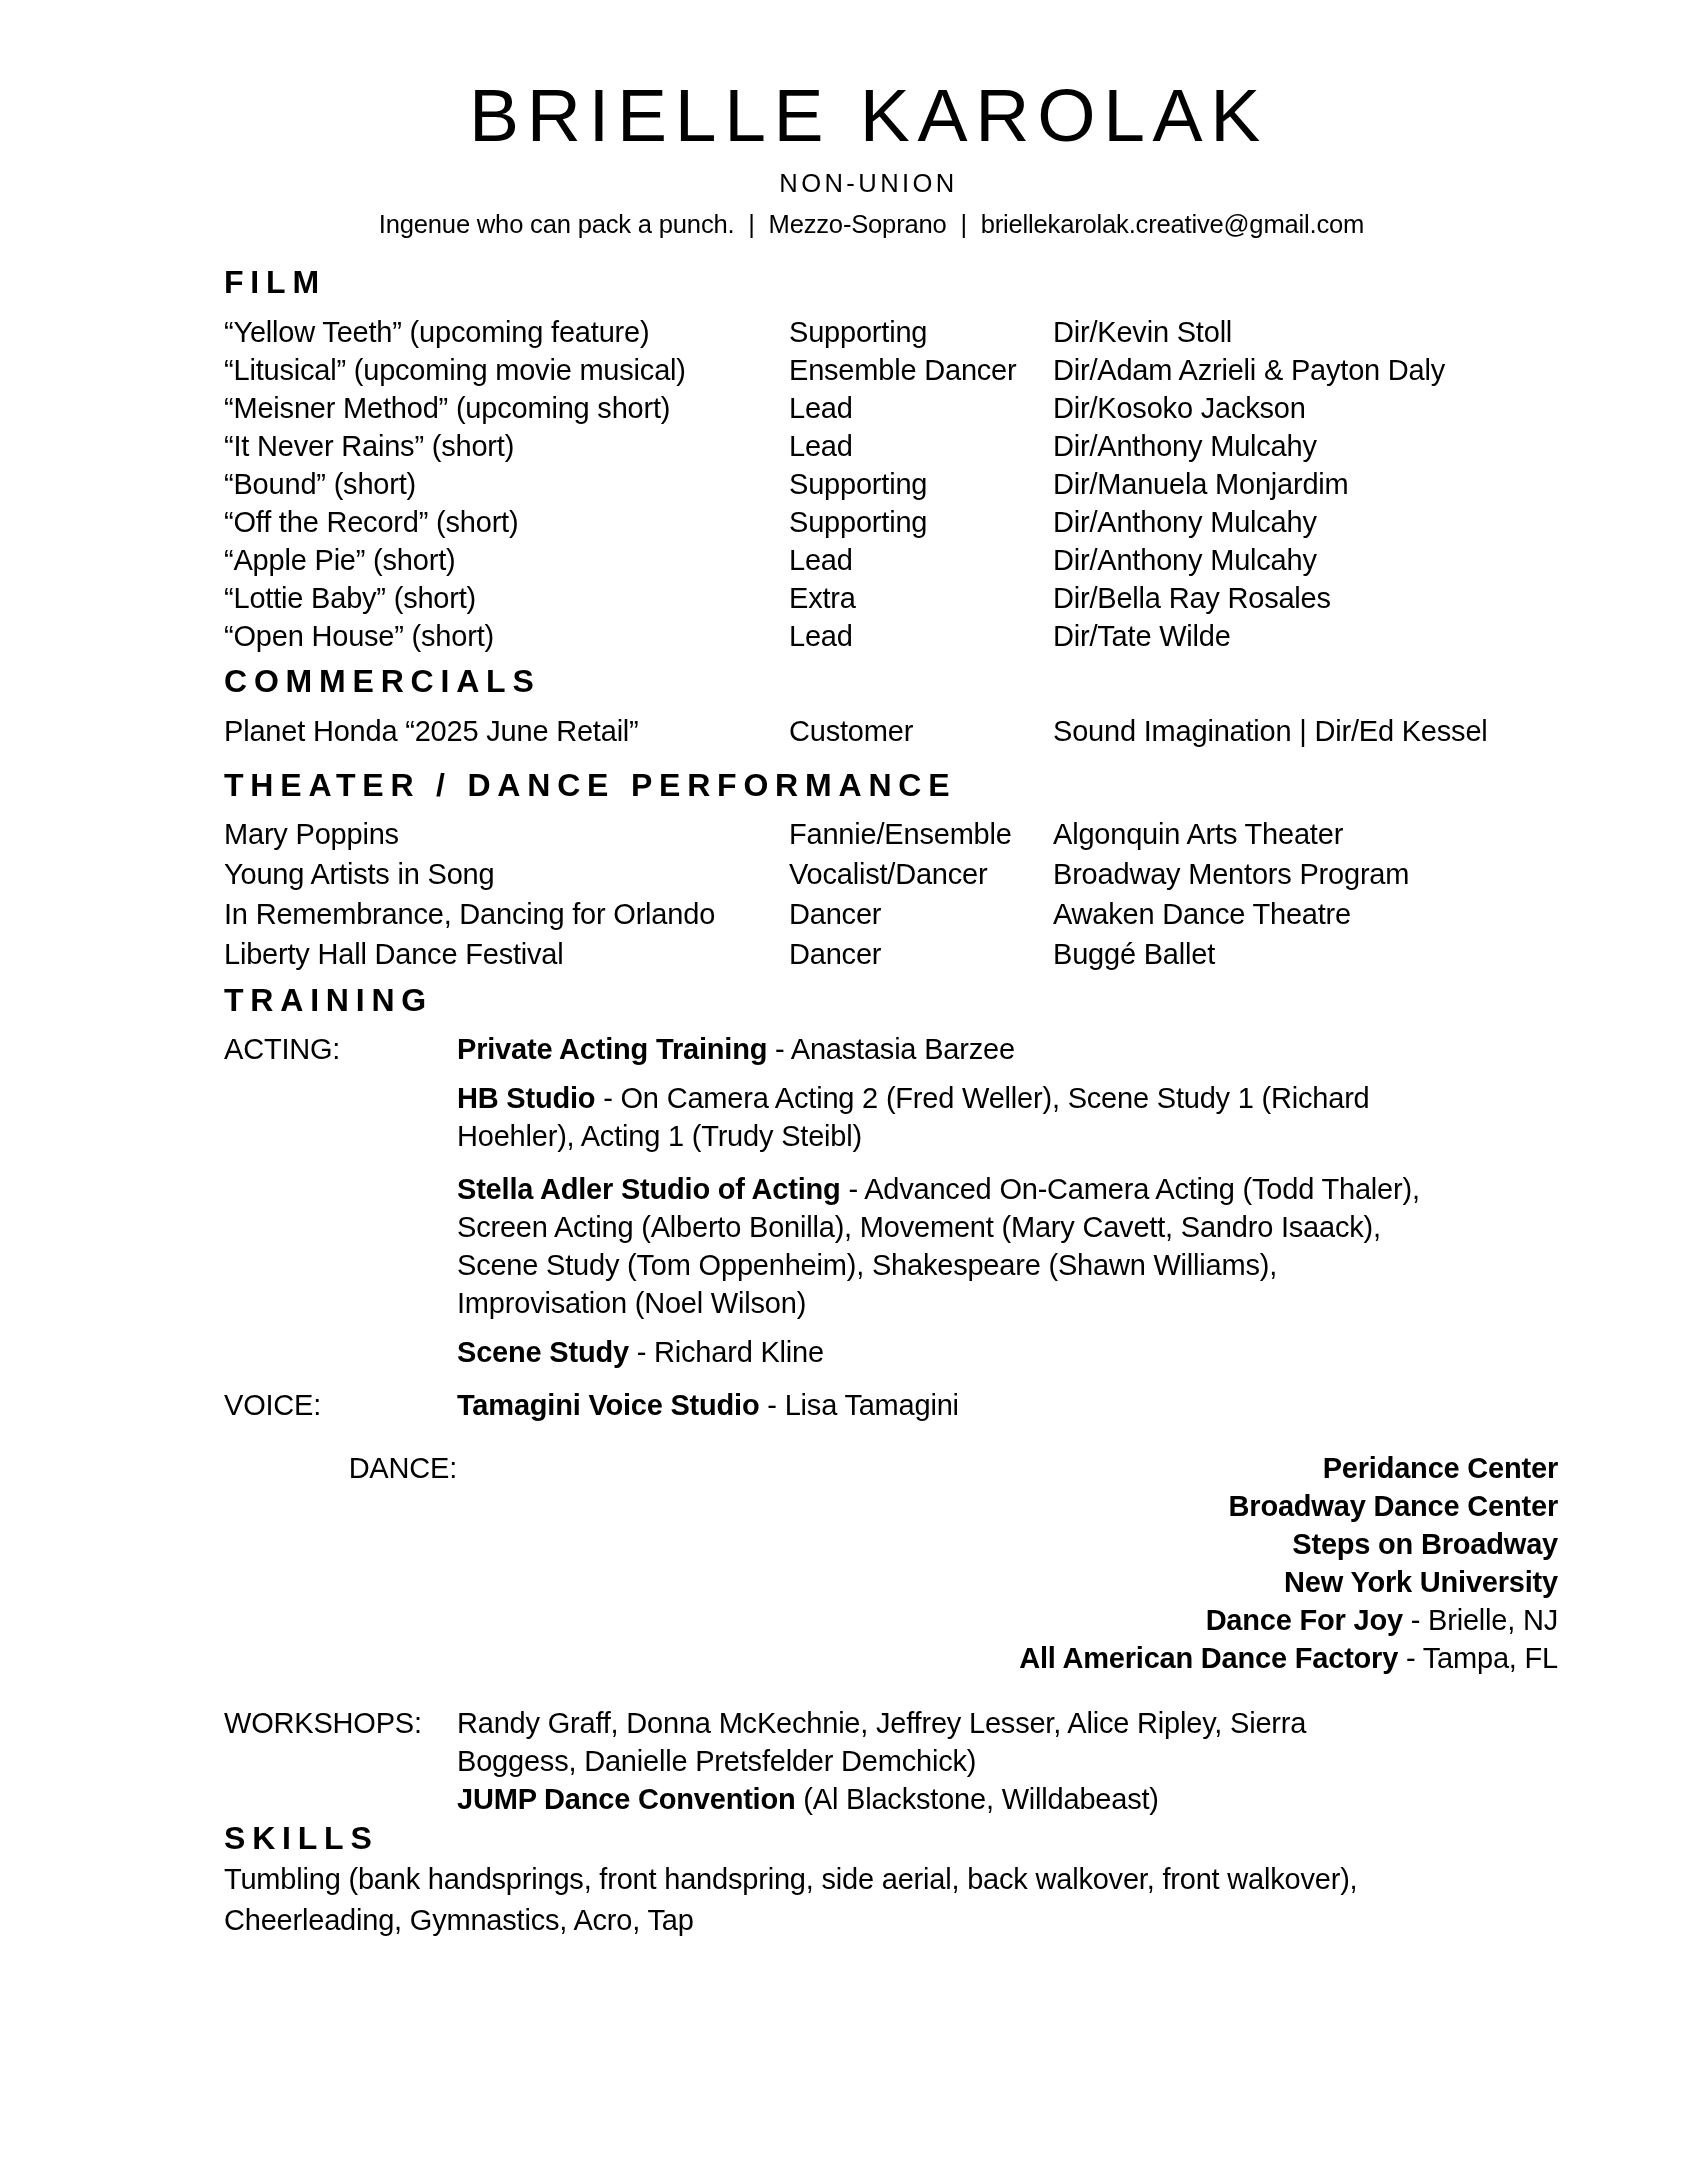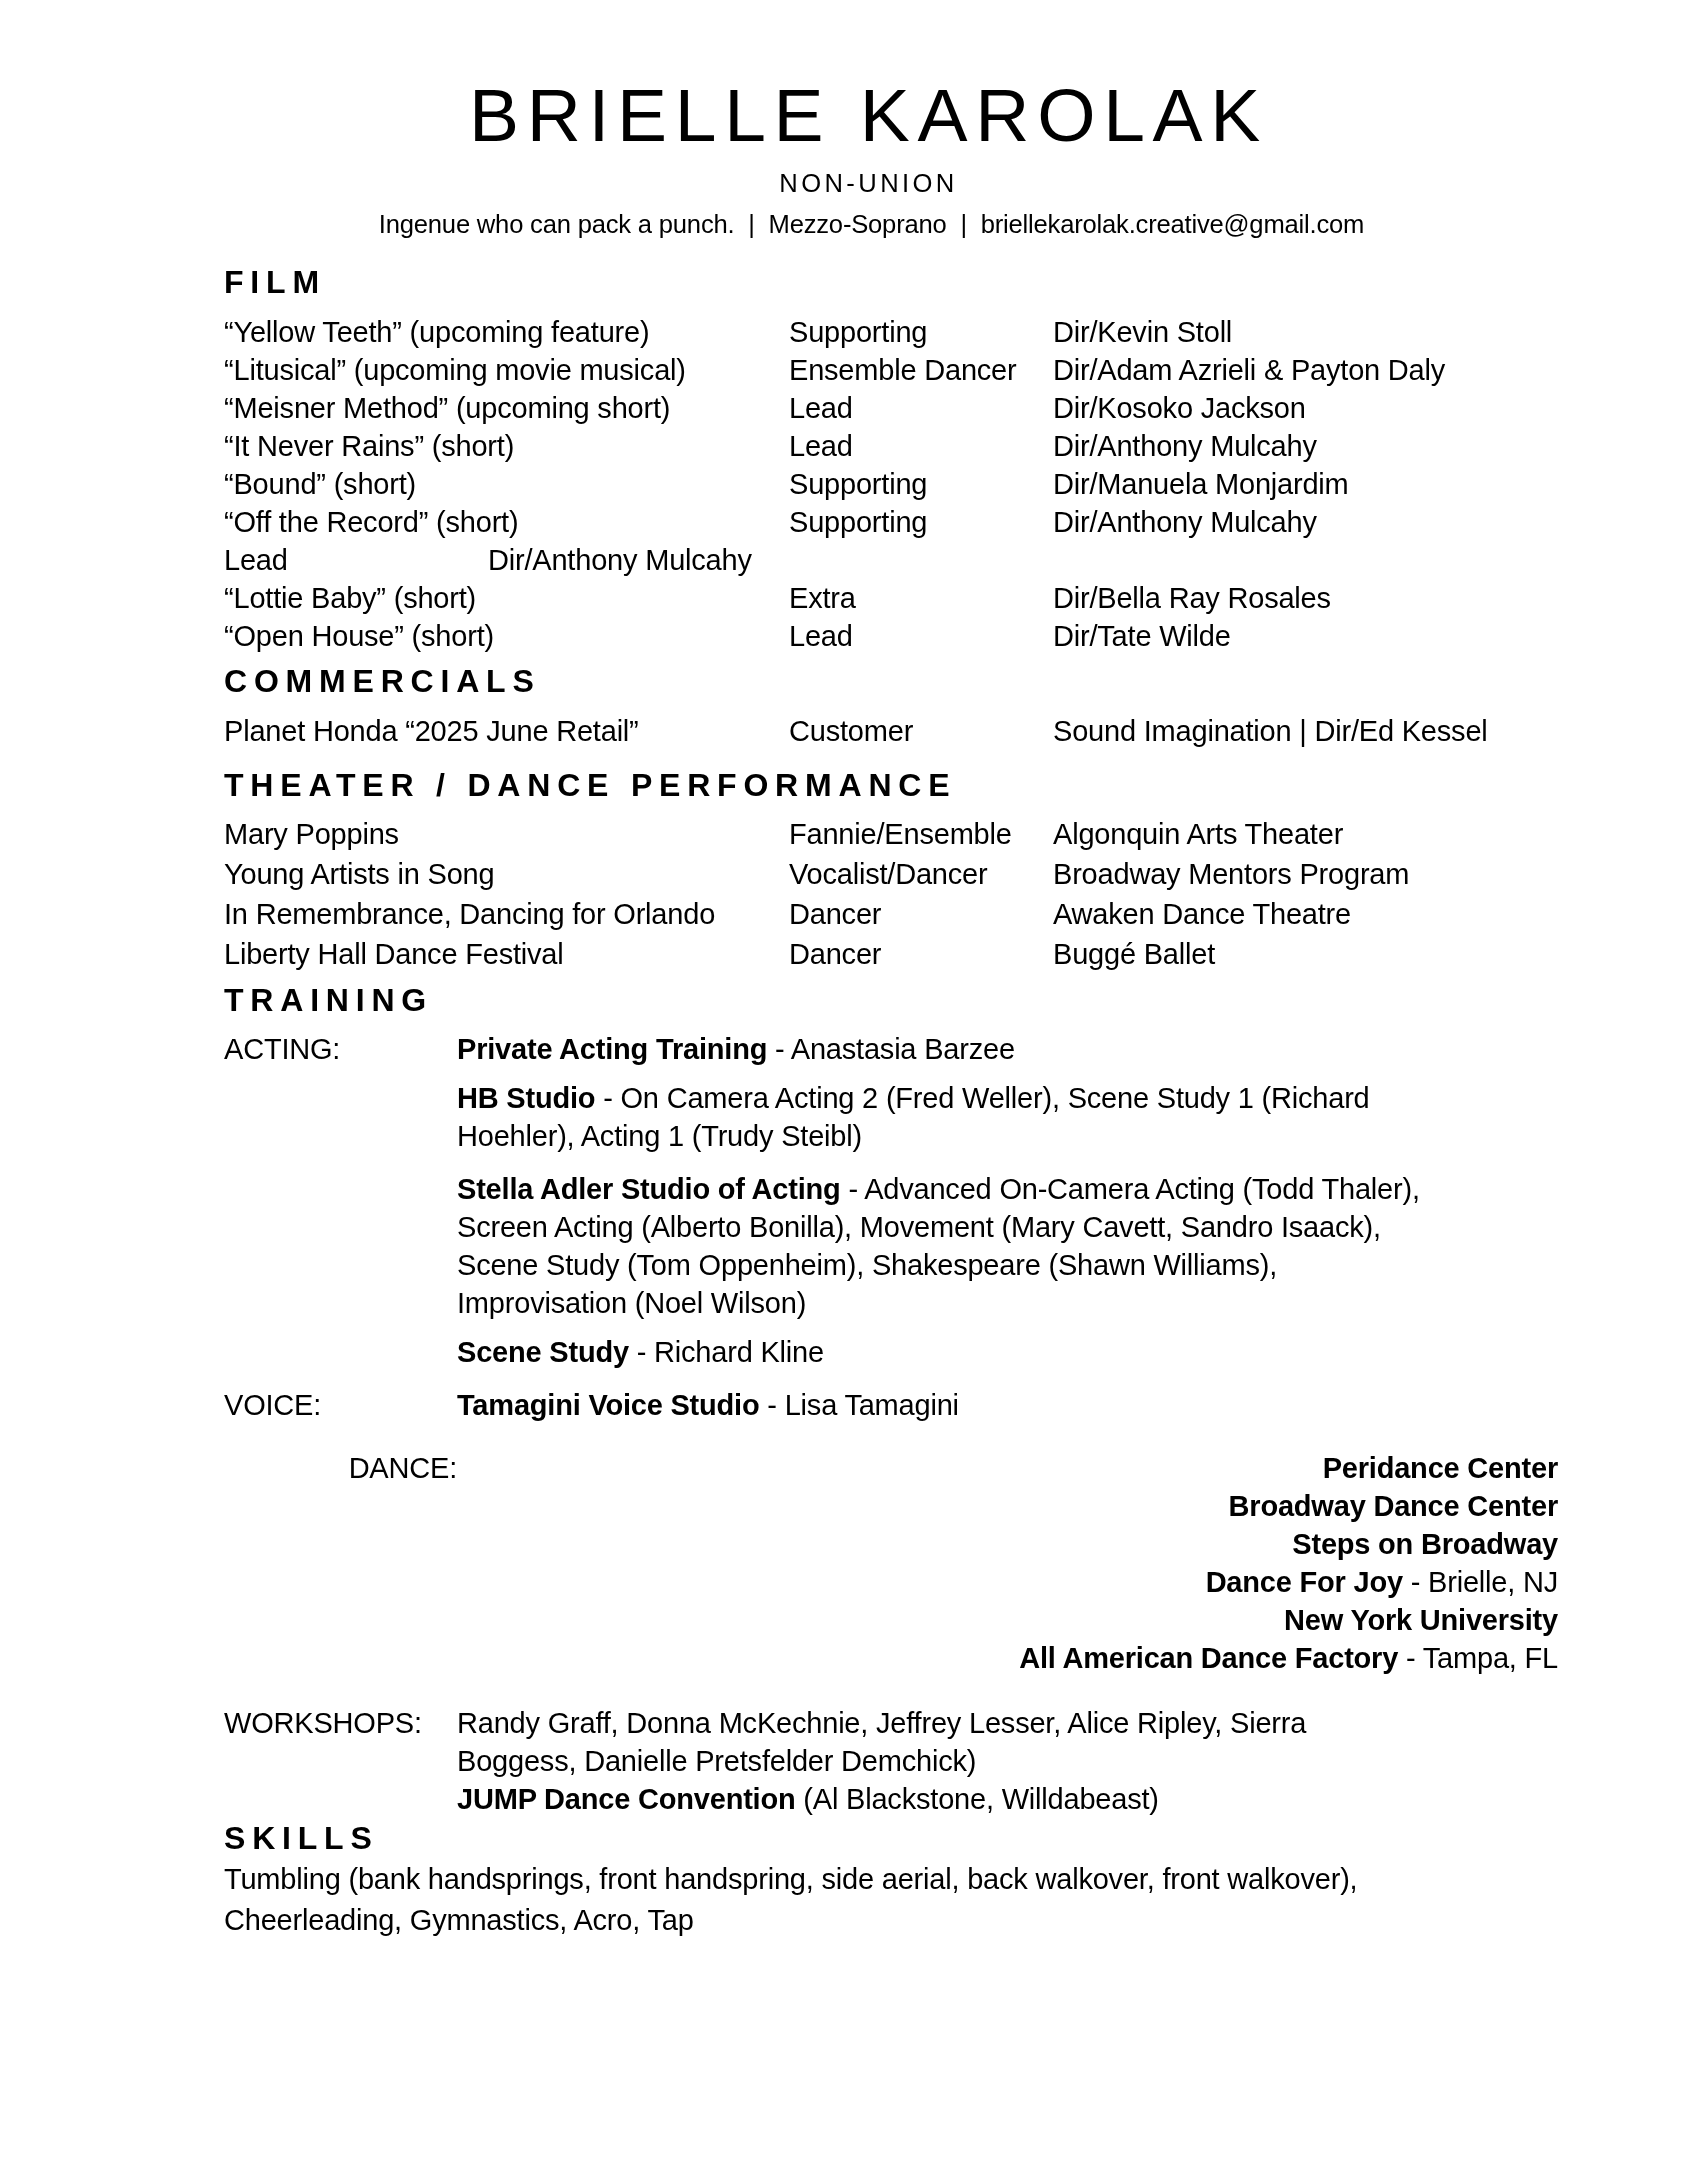--- a/index.html
+++ b/index.html
@@ -113,20 +113,21 @@
           <div class="c1">“Bound” (short)</div>
           <div class="c2">Supporting</div>
           <div class="c3">Dir/Manuela Monjardim</div>
         </div>
         <div class="crow">
           <div class="c1">“Off the Record” (short)</div>
           <div class="c2">Supporting</div>
           <div class="c3">Dir/Anthony Mulcahy</div>
         </div>
         <div class="crow">
+          <div class="c1">“Apple Pie” (short)</div>
           <div class="c2">Lead</div>
           <div class="c3">Dir/Anthony Mulcahy</div>
         </div>
         <div class="crow">
           <div class="c1">“Lottie Baby” (short)</div>
           <div class="c2">Extra</div>
           <div class="c3">Dir/Bella Ray Rosales</div>
         </div>
         <div class="crow">
           <div class="c1">“Open House” (short)</div>
@@ -206,22 +207,22 @@
           </div>
         </div>
       </div>
 
       <div class="tgroup mb31">
         <div class="tlabel">DANCE:</div>
         <div class="tcontent">
           <div class="tline"><b>Peridance Center</b><span></span></div>
           <div class="tline"><b>Broadway Dance Center</b><span></span></div>
           <div class="tline"><b>Steps on Broadway</b><span></span></div>
+          <div class="tline"><b>New York University</b><span></span></div>
           <div class="tline"><b>Dance For Joy</b><span> - Brielle, NJ</span></div>
-          <div class="tline"><b>New York University</b><span></span></div>
           <div class="tline"><b>All American Dance Factory</b><span> - Tampa, FL</span></div>
         </div>
       </div>
 
       <div class="tgroup mb0">
         <div class="tlabel">WORKSHOPS:</div>
         <div class="tcontent">
           <div class="mb0">
             <div class="tline">Randy Graff, Donna McKechnie, Jeffrey Lesser, Alice Ripley, Sierra</div>
             <div class="tline">Boggess, Danielle Pretsfelder Demchick)</div>

